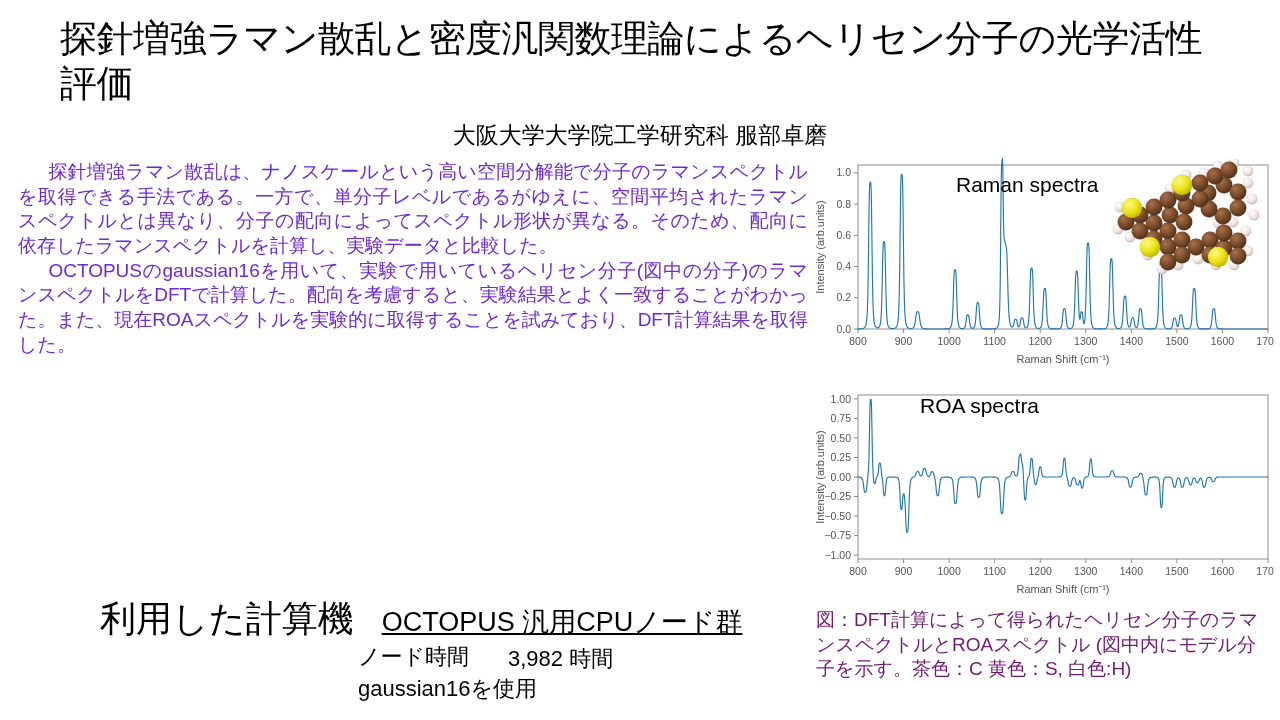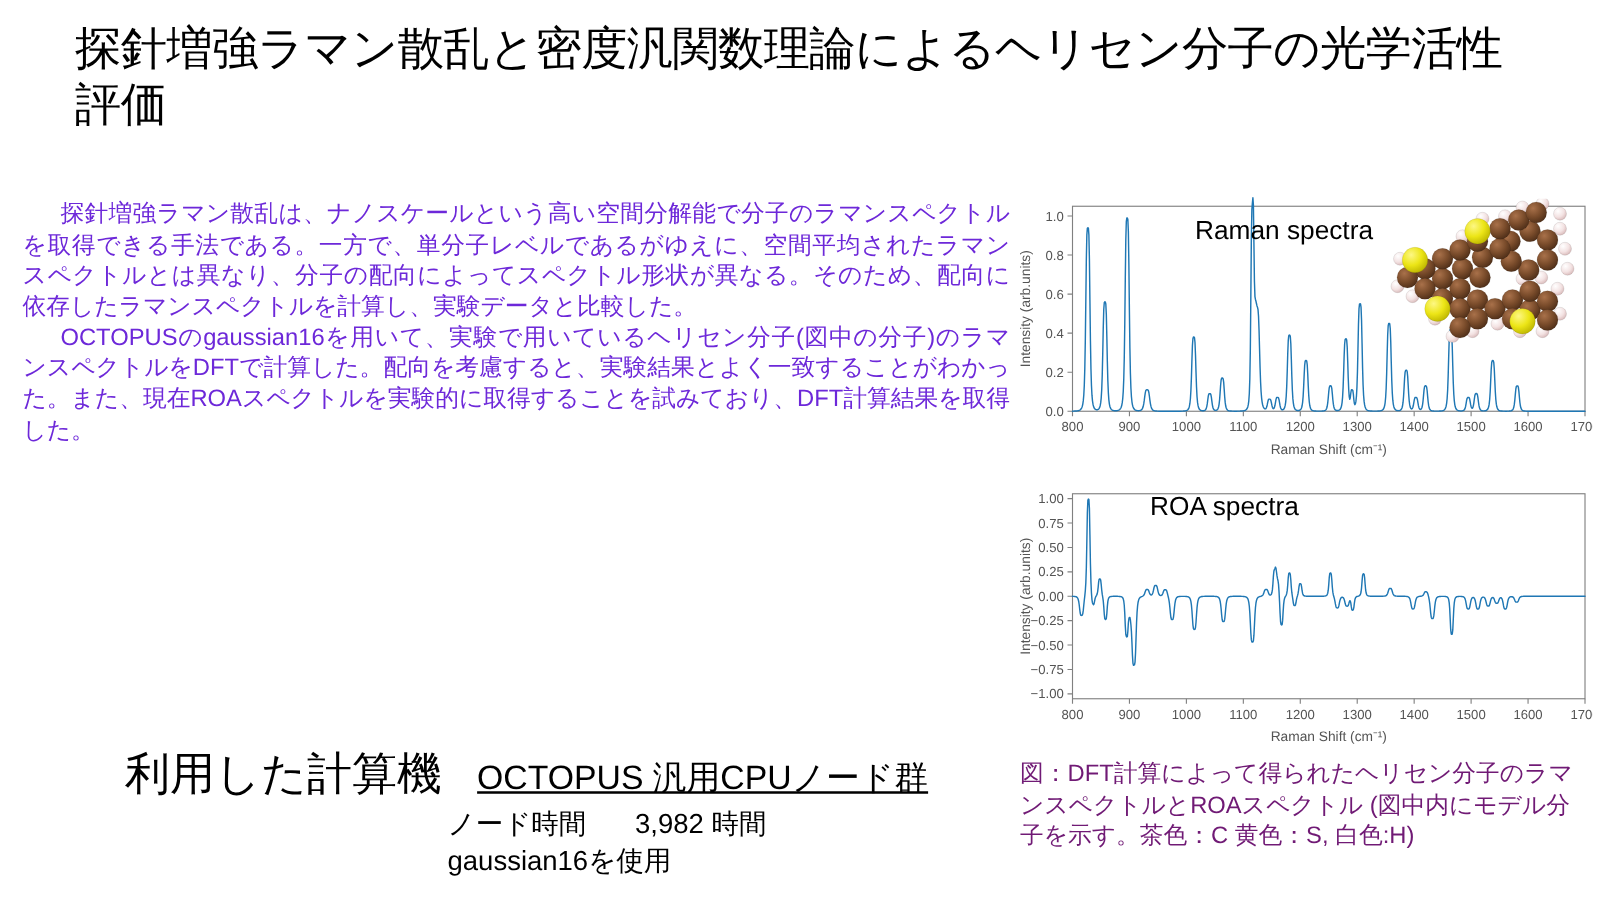--- a/index.html
+++ b/index.html
@@ -31,21 +31,21 @@
   .para.p1{text-indent:1.6em;}
   .para.p2{text-indent:1.6em;}
 
   
   .machine{position:absolute;left:100px;top:595px;width:720px;}
   .machine-row1{display:flex;align-items:baseline;}
   .machine-label{font-size:36px;white-space:nowrap;}
   .machine-value{font-size:27px;margin-left:28px;white-space:nowrap;text-decoration:underline;}
   .machine-sub{margin-left:258px;font-size:22px;line-height:1.35;}
   .machine-sub .kv{display:flex;}
-  .machine-sub .k{width:150px;}
+  .machine-sub .k{width:150px;font-family:Liberation Mono, monospace;}
   .machine-sub .v{}
 
   
   .fig-col{position:absolute;left:812px;top:155px;width:462px;}
   .chart-box{position:relative;width:462px;height:222px;}
   .chart-box + .chart-box{margin-top:8px;}
   .chart-svg{display:block;width:462px;height:222px;}
   .chart-overlay-title{
     position:absolute;font-size:21px;color:#000;white-space:nowrap;
     pointer-events:none;
@@ -60,20 +60,21 @@
     position:absolute;left:816px;top:608px;width:452px;
     font-size:19px;line-height:1.30;color:#701a75;
   }
 </style>
 </head>
 <body>
 
 <div class="slide">
 
   <div class="title">探針増強ラマン散乱と密度汎関数理論によるヘリセン分子の光学活性評価</div>
+  <div class="subtitle">大阪大学大学院工学研究科 服部卓磨</div>
 
   <div class="body-col">
     <p class="para p1">探針増強ラマン散乱は、ナノスケールという高い空間分解能で分子のラマンスペクトルを取得できる手法である。一方で、単分子レベルであるがゆえに、空間平均されたラマンスペクトルとは異なり、分子の配向によってスペクトル形状が異なる。そのため、配向に依存したラマンスペクトルを計算し、実験データと比較した。</p>
     <p class="para p2">OCTOPUSのgaussian16を用いて、実験で用いているヘリセン分子(図中の分子)のラマンスペクトルをDFTで計算した。配向を考慮すると、実験結果とよく一致することがわかった。また、現在ROAスペクトルを実験的に取得することを試みており、DFT計算結果を取得した。</p>
   </div>
 
   <div class="machine">
     <div class="machine-row1">
       <span class="machine-label">利用した計算機</span>
       <span class="machine-value">OCTOPUS 汎用CPUノード群</span>

